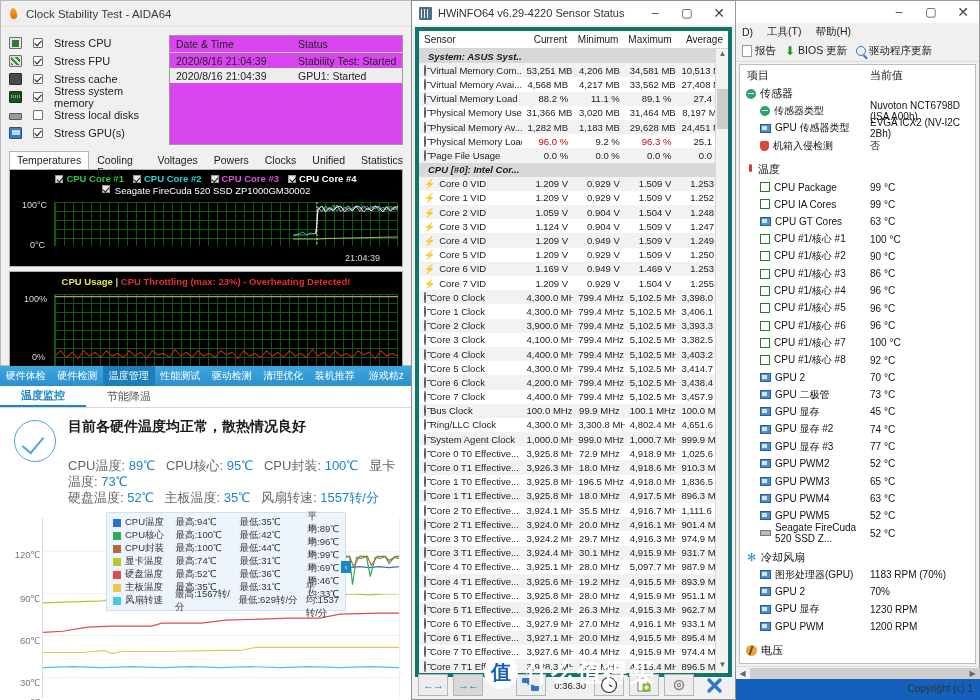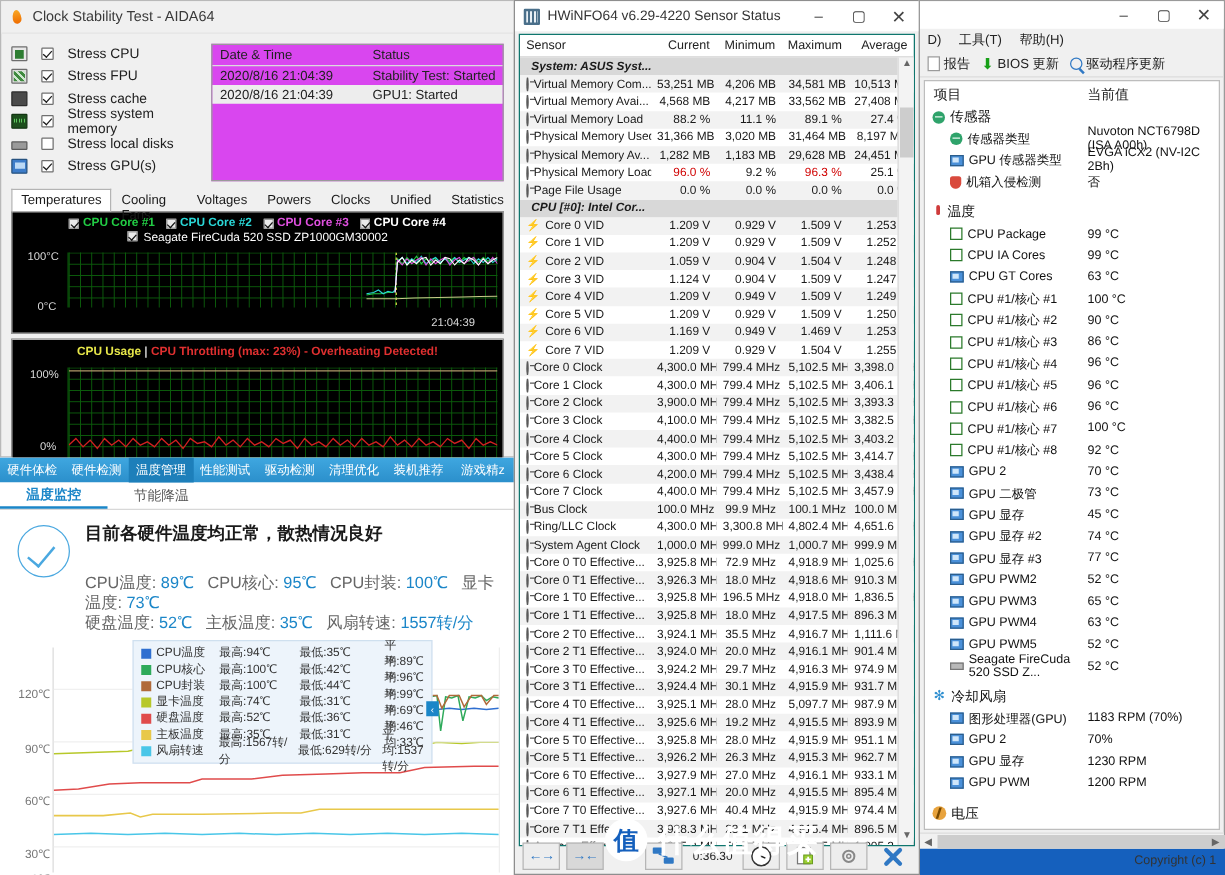--- a/index.html
+++ b/index.html
@@ -137,21 +137,21 @@
     position:absolute; left:411px; top:0; width:325px; height:700px;
     background:#f0f0f0; border:1px solid #8e8e8e;
   }
   .hw-title { height:24px; display:flex; align-items:center; background:#fff; }
   .hw-ico { width:13px;height:13px;margin:0 6px 0 7px;background:#4a6f8a;position:relative;border-radius:1px;}
   .hw-ico::after{content:"";position:absolute;left:2px;top:2px;right:2px;bottom:2px;
     background:repeating-linear-gradient(90deg,#e8f0f6 0 1.5px,#4a6f8a 1.5px 3px);}
   .hw-ttl { font-size:11px; color:#333; flex:1; }
   .wbtn { width:32px;height:24px;display:flex;align-items:center;justify-content:center;color:#444;font-size:12px;}
   .wbtn.cl { font-size:14px; }
-  .hw-grid { margin:2px 3px 0 3px; background:#fff; border:1px solid #0f766e; height:650px; position:relative; overflow:hidden;}
+  .hw-grid { margin:2px 3px 0 3px; background:#fff; border:4px solid #0f766e; height:650px; position:relative; overflow:hidden;}
   .hw-head { display:flex; height:18px; align-items:center; border-bottom:1px solid #d4d4d4; font-size:10px; color:#222;}
   .hw-head .hc { padding:0 5px; }
   .colS { width:110px; } .colN { width:55px; text-align:right; }
   .hw-rows { }
   .hw-row { display:flex; height:14.2px; align-items:center; font-size:9.5px; color:#1a1a1a; }
   .hw-row.alt { background:#f2f2f2; }
   .hw-row.grp { background:#d8d8d8; font-style:italic; font-weight:bold; }
   .hw-row .hc { padding:0 5px; overflow:hidden; white-space:nowrap; }
   .hw-row .colN { text-align:right; }
   .hw-row .hot { color:#d00000; }

